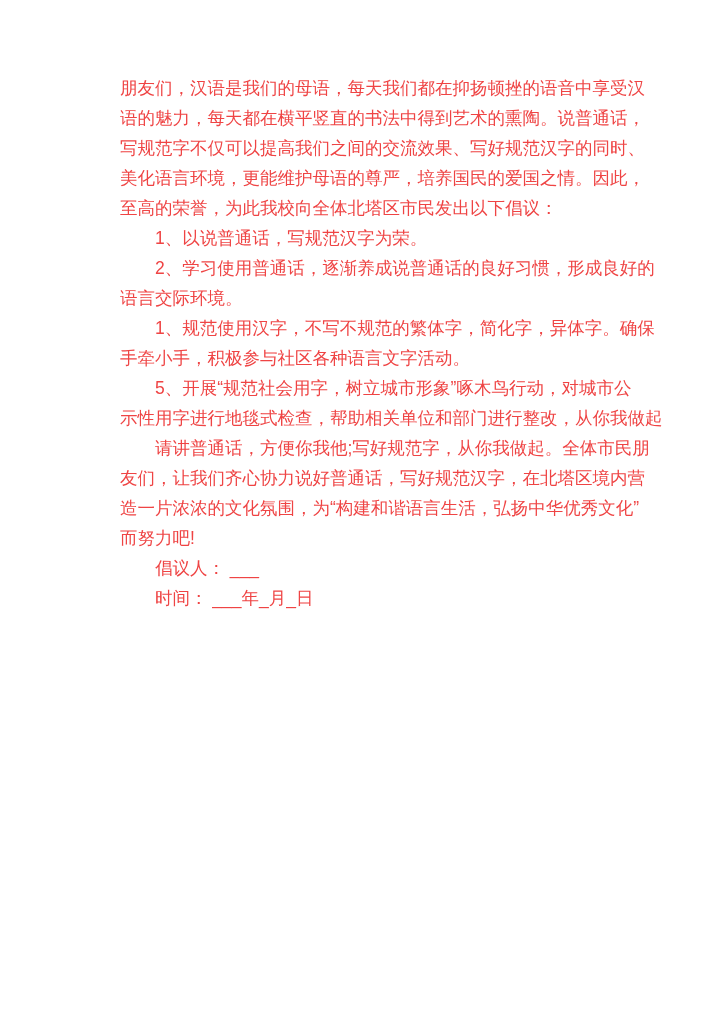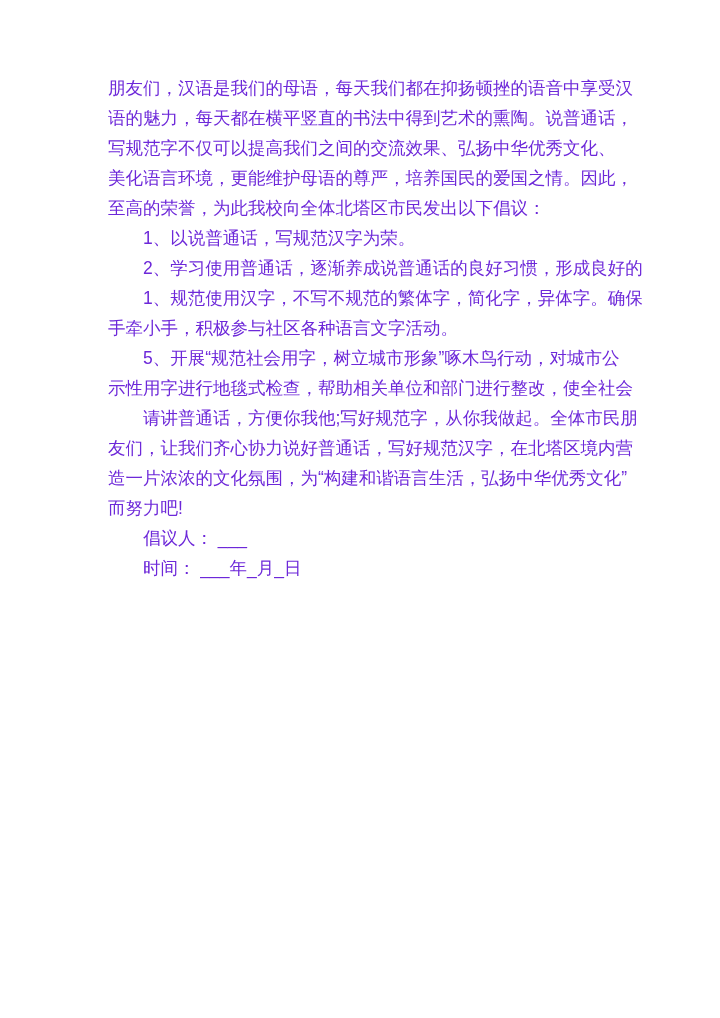--- a/index.html
+++ b/index.html
@@ -30,32 +30,33 @@
     letter-spacing: 0;
   }
   .line.indent-2 {
     padding-left: 35px; 
   }
 </style>
 </head>
 <body style="background: rgb(255, 255, 255);">
 
 <div class="page">
-  <div class="doc-body" id="doc-body" style="color: #6d28d9;">
+  <div class="doc-body" id="doc-body" style="color: #ef4444; margin-left: 12px;">
       <div class="line">朋友们，汉语是我们的母语，每天我们都在抑扬顿挫的语音中享受汉</div>
       <div class="line">语的魅力，每天都在横平竖直的书法中得到艺术的熏陶。说普通话，</div>
-      <div class="line">写规范字不仅可以提高我们之间的交流效果、弘扬中华优秀文化、</div>
+      <div class="line">写规范字不仅可以提高我们之间的交流效果、写好规范汉字的同时、</div>
       <div class="line">美化语言环境，更能维护母语的尊严，培养国民的爱国之情。因此，</div>
       <div class="line">至高的荣誉，为此我校向全体北塔区市民发出以下倡议：</div>
       <div class="line indent-2">1、以说普通话，写规范汉字为荣。</div>
       <div class="line indent-2">2、学习使用普通话，逐渐养成说普通话的良好习惯，形成良好的</div>
+      <div class="line">语言交际环境。</div>
       <div class="line indent-2">1、规范使用汉字，不写不规范的繁体字，简化字，异体字。确保</div>
       <div class="line">手牵小手，积极参与社区各种语言文字活动。</div>
       <div class="line indent-2">5、开展“规范社会用字，树立城市形象”啄木鸟行动，对城市公</div>
-      <div class="line">示性用字进行地毯式检查，帮助相关单位和部门进行整改，使全社会</div>
+      <div class="line">示性用字进行地毯式检查，帮助相关单位和部门进行整改，从你我做起</div>
       <div class="line indent-2">请讲普通话，方便你我他;写好规范字，从你我做起。全体市民朋</div>
       <div class="line">友们，让我们齐心协力说好普通话，写好规范汉字，在北塔区境内营</div>
       <div class="line">造一片浓浓的文化氛围，为“构建和谐语言生活，弘扬中华优秀文化”</div>
       <div class="line">而努力吧!</div>
       <div class="line indent-2">倡议人： ___</div>
       <div class="line indent-2">时间： ___年_月_日</div>
     </div>
 </div>
 
 </body></html>

